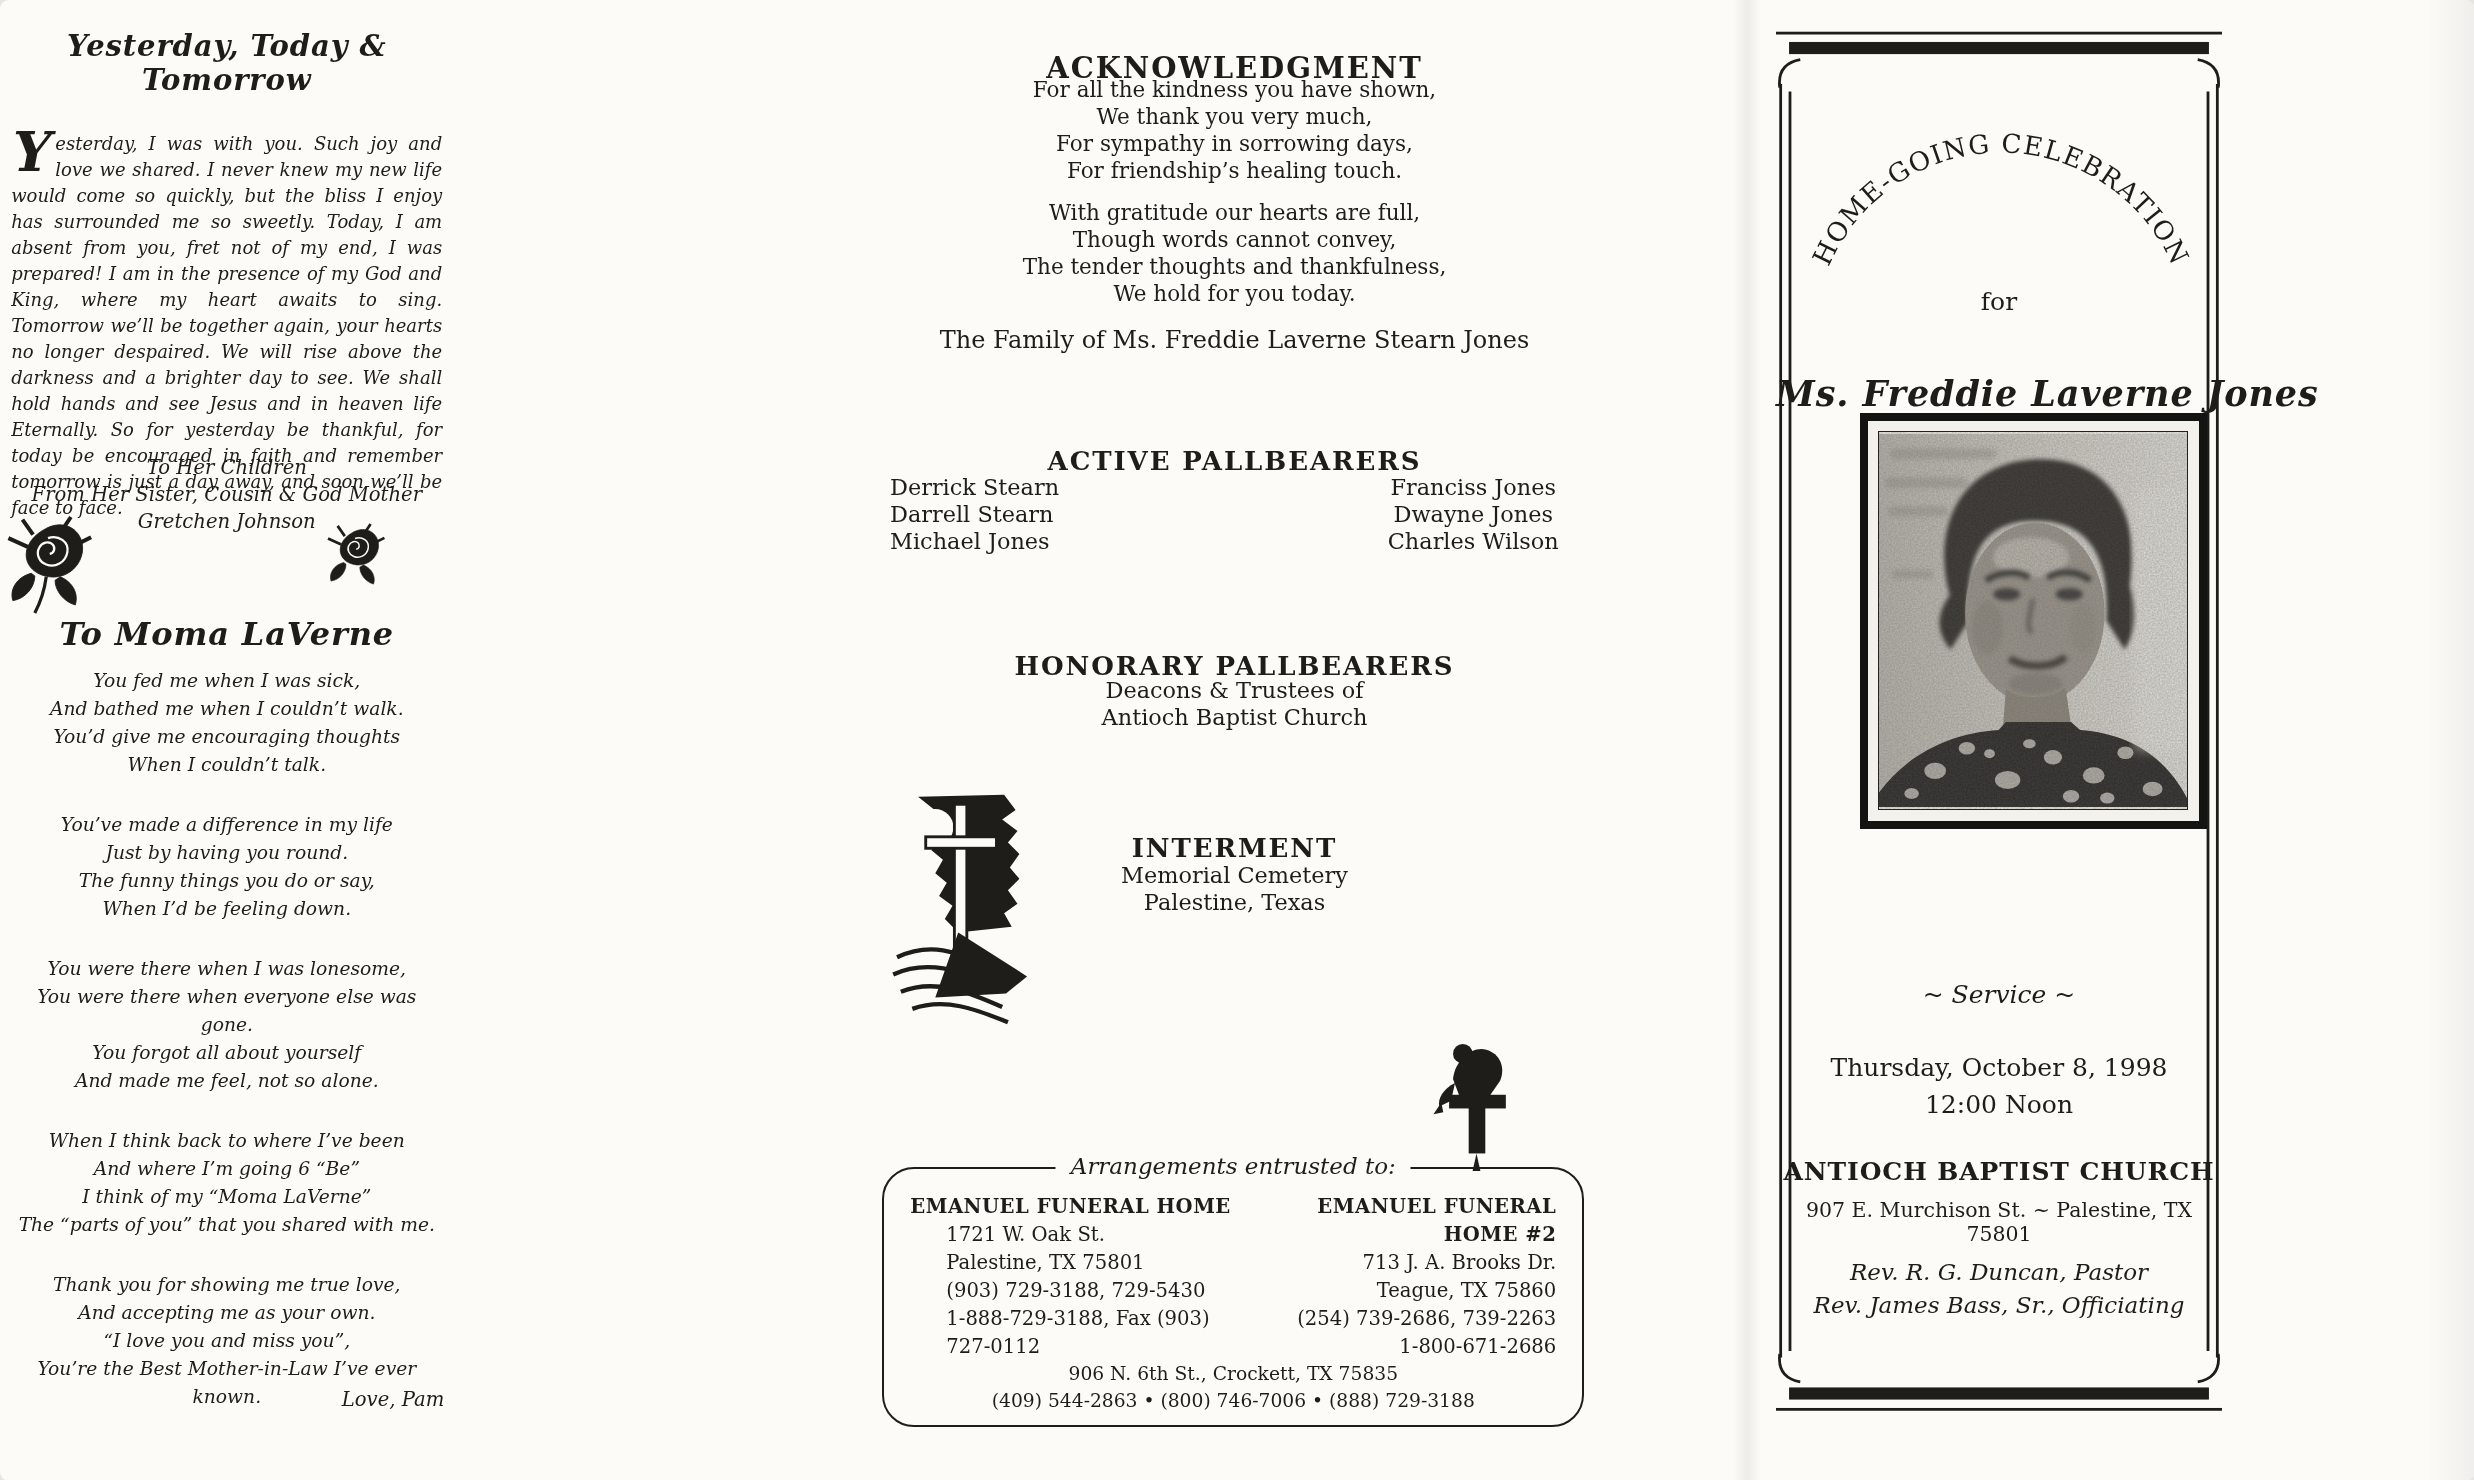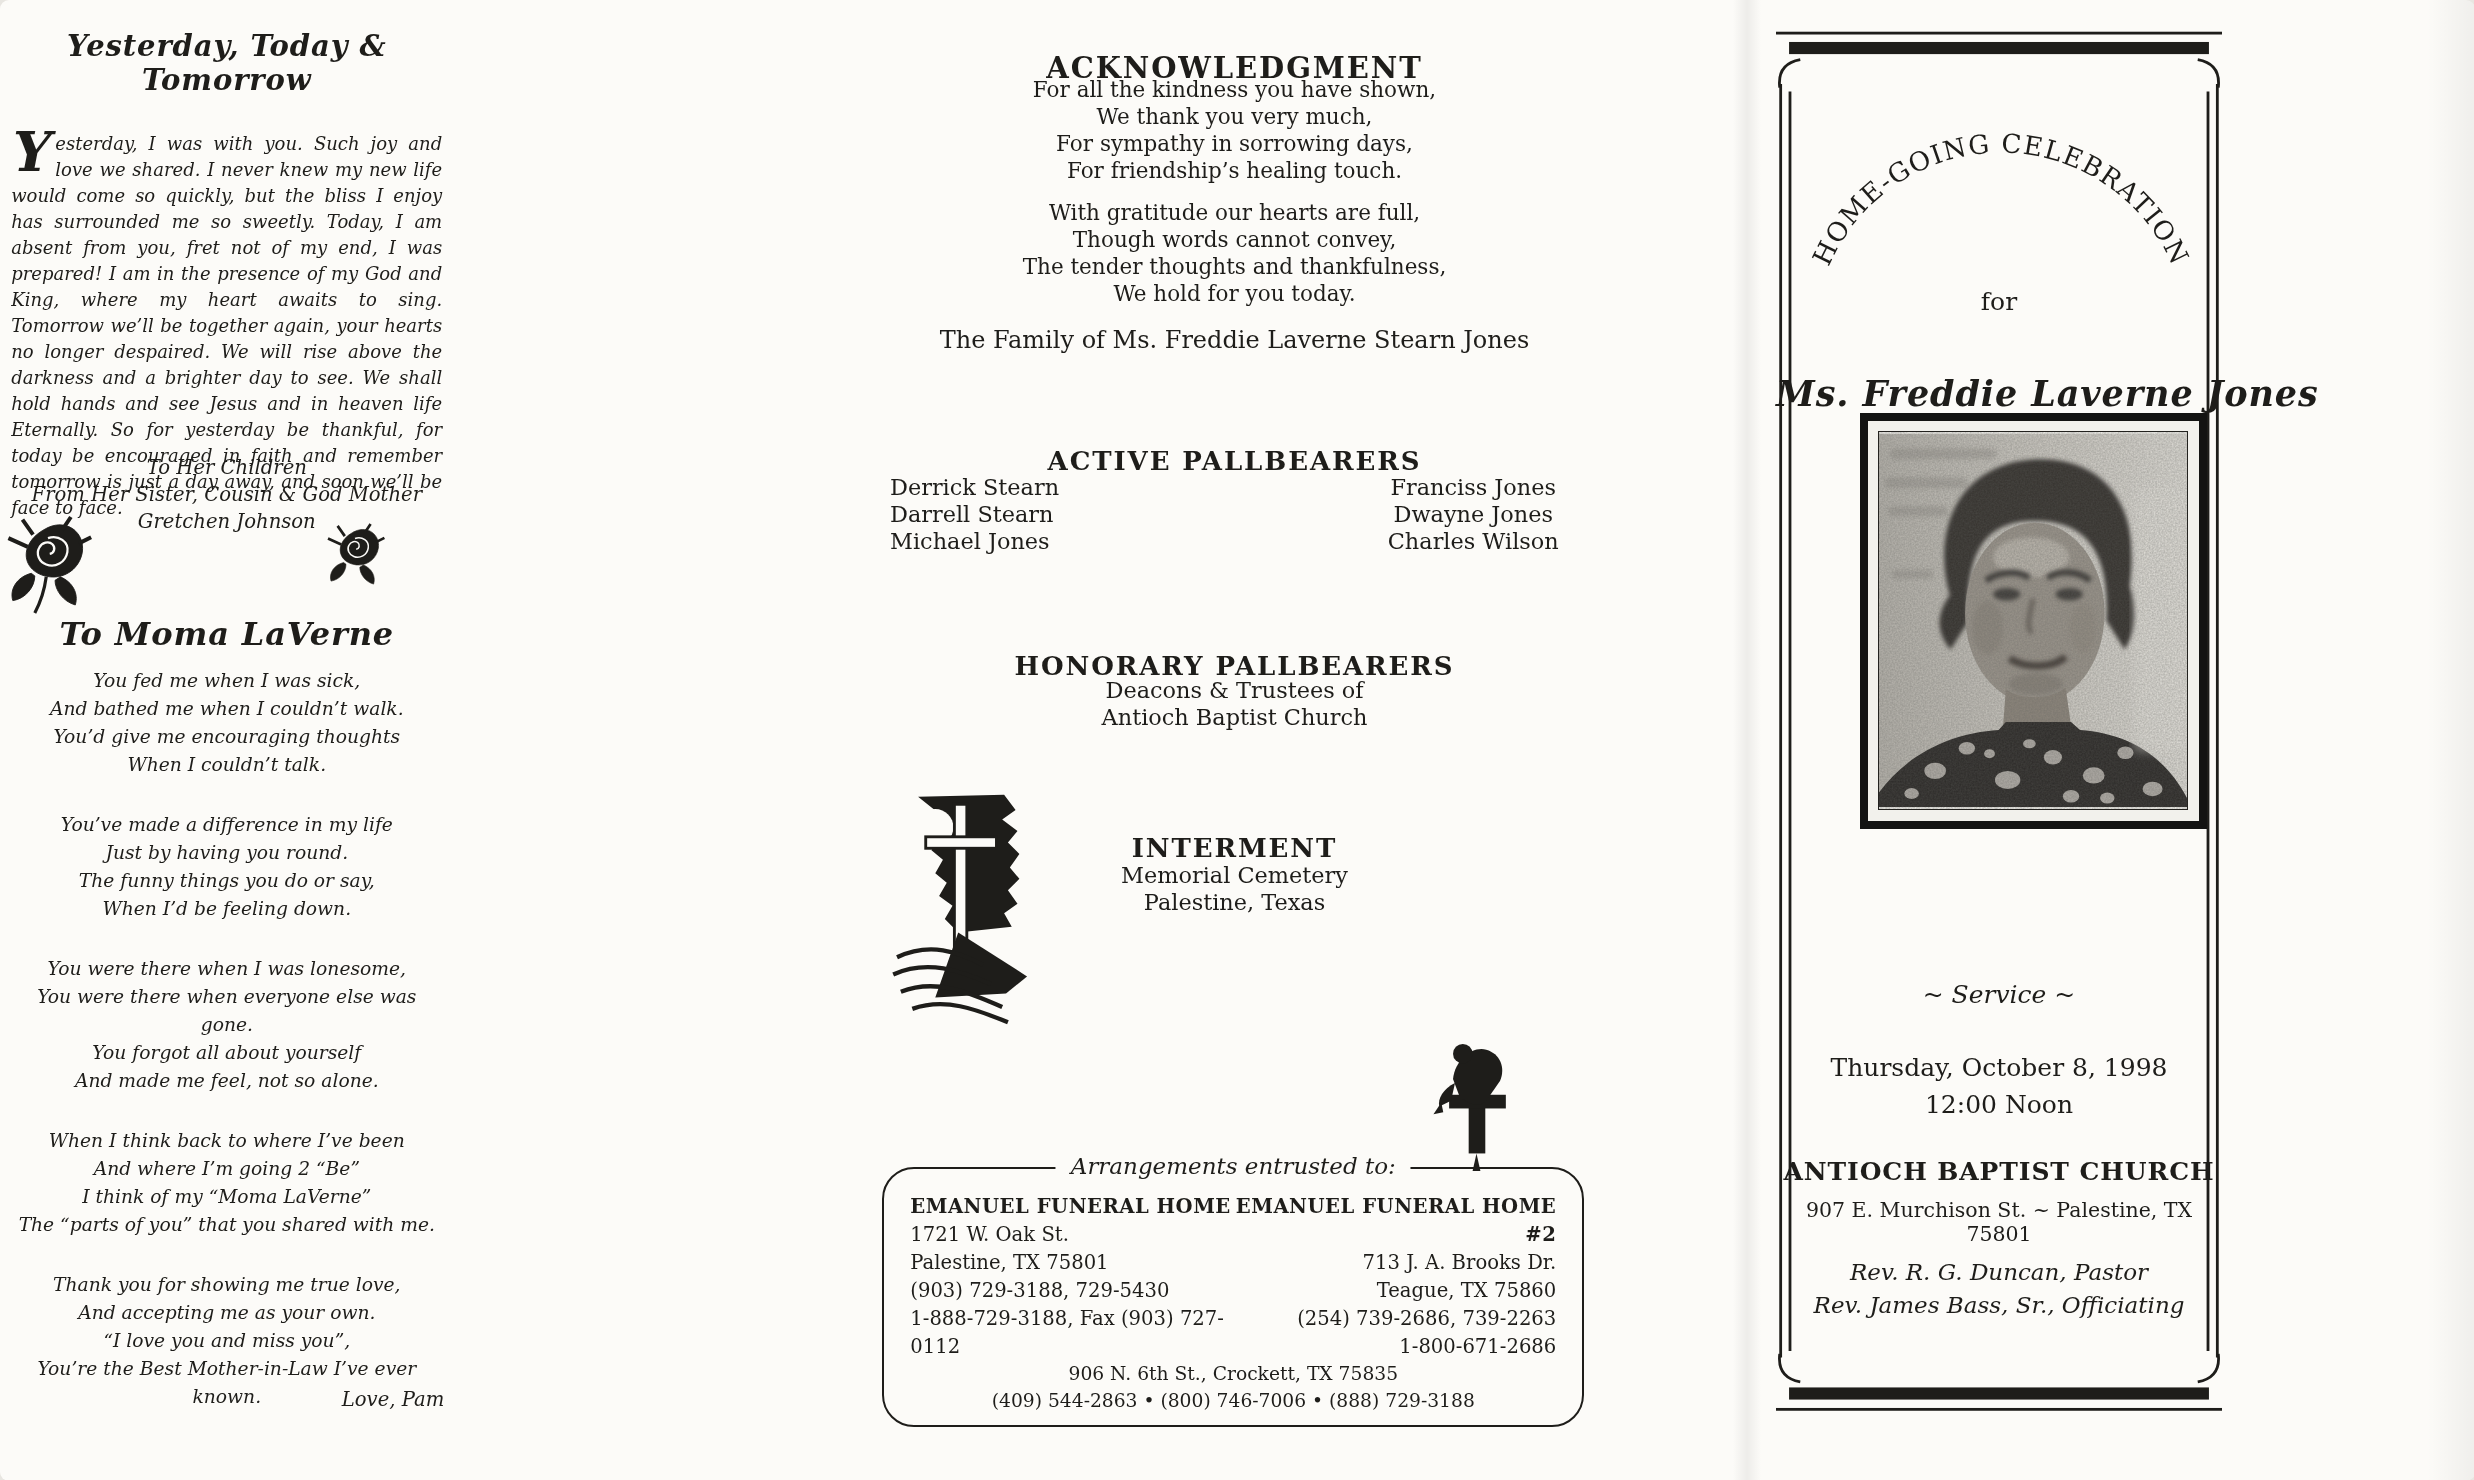--- a/index.html
+++ b/index.html
@@ -71,21 +71,21 @@
     border:2.8px solid #1e1d1a;border-radius:32px;box-sizing:border-box;
   }
   .arr-label{
     position:absolute;top:-16px;left:50%;transform:translateX(-50%);
     background:#fcfbf8;padding:0 15px;white-space:nowrap;
     font-style:italic;font-size:23px;
   }
   .arr-cols{display:flex;justify-content:space-between;padding:24px 26px 0 26px;}
   .arr-home{font-size:19.6px;line-height:28px;}
   .arr-home .arr-name{font-weight:bold;letter-spacing:0.5px;}
-  .arr-home .arr-lines{white-space:pre-line;}
+  .arr-home .arr-lines{white-space:pre-line;margin-left:36px;}
   .arr-home.h2{text-align:right;}
   .arr-home3{position:absolute;left:0;bottom:11.2px;width:100%;text-align:center;line-height:27px;}
   .arr-home3 .arr-name{font-weight:bold;font-size:18px;letter-spacing:0.5px;}
   .arr-home3 .arr-lines{font-size:18.7px;white-space:pre-line;}
 
   
   .panel-right{left:1776px;top:26px;width:446px;height:1411px;}
   .frame-svg{position:absolute;left:0;top:0;width:446px;height:1411px;}
   .arc-svg{position:absolute;left:37px;top:54px;width:373px;height:201px;overflow:visible;}
   .rp-for{position:absolute;top:261px;left:0;width:100%;text-align:center;font-size:25px;}
@@ -153,21 +153,21 @@
 When I couldn’t talk.</div>
       <div class="stanza">You’ve made a difference in my life
 Just by having you round.
 The funny things you do or say,
 When I’d be feeling down.</div>
       <div class="stanza">You were there when I was lonesome,
 You were there when everyone else was gone.
 You forgot all about yourself
 And made me feel, not so alone.</div>
       <div class="stanza">When I think back to where I’ve been
-And where I’m going 2 “Be”
+And where I’m going 6 “Be”
 I think of my “Moma LaVerne”
 The “parts of you” that you shared with me.</div>
       <div class="stanza">Thank you for showing me true love,
 And accepting me as your own.
 “I love you and miss you”,
 You’re the Best Mother-in-Law I’ve ever known.</div>
     </div>
 
     <div class="lp-signature">Love, Pam</div>
   </section>

